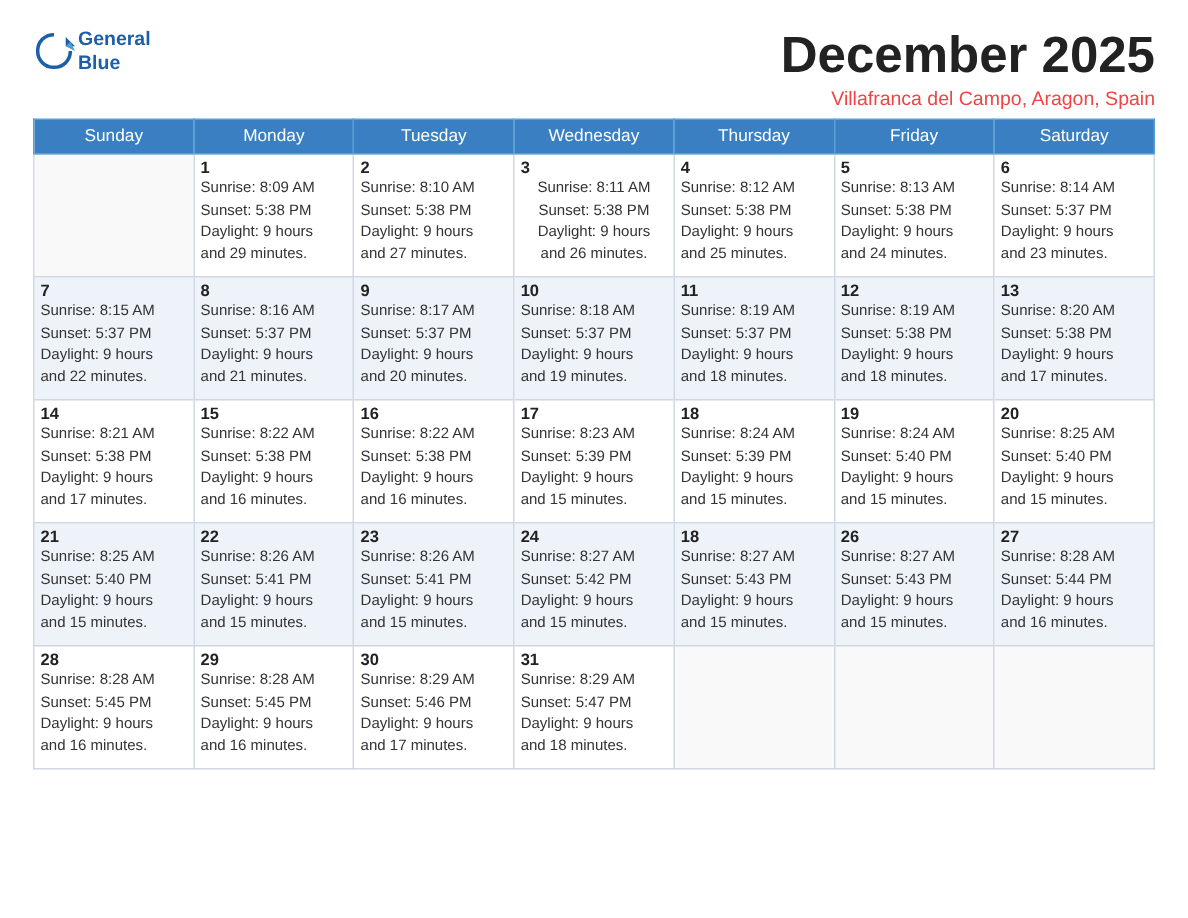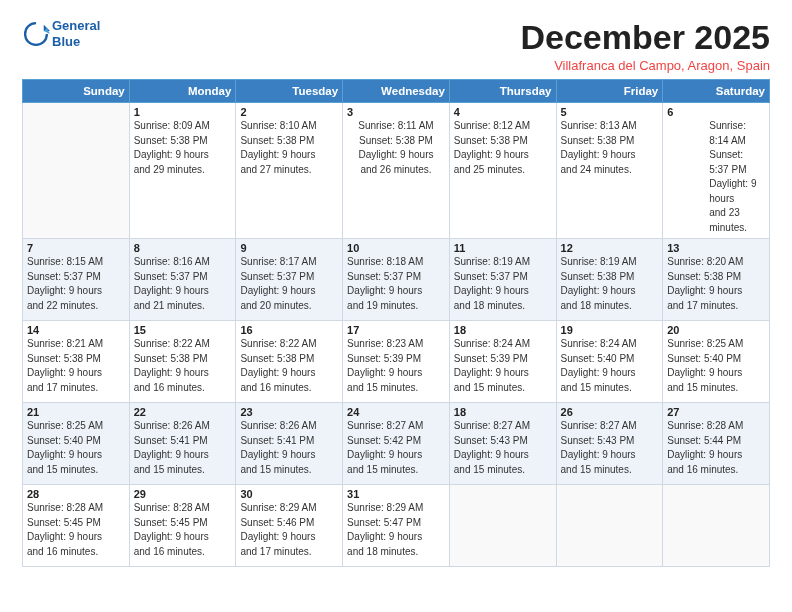--- a/index.html
+++ b/index.html
@@ -53,23 +53,23 @@
     }
     .calendar {
       width: 100%;
       border-collapse: collapse;
       margin-top: 6px;
     }
     .calendar th {
       background: #3a7fc1;
       color: #fff;
       font-size: 11.5px;
-      font-weight: bold;
+      font-weight: normal;
       padding: 5px 4px;
-      text-align: right;
+      text-align: center;
       border: 1px solid #5a9fd4;
     }
     .calendar td {
       vertical-align: top;
       border: 1px solid #d0d8e4;
       padding: 3px 4px;
       width: calc(100% / 7);
       min-height: 80px;
       height: 82px;
       background: #fff;
@@ -166,21 +166,21 @@
           </td>
           <td>
             <span class="day-num">5</span>
             <div class="day-info" style="white-space: pre-line;">Sunrise: 8:13 AM
 Sunset: 5:38 PM
 Daylight: 9 hours
 and 24 minutes.</div>
           </td>
           <td>
             <span class="day-num">6</span>
-            <div class="day-info" style="white-space: pre-line; margin-left: 42px;">Sunrise: 8:14 AM
+            <div class="day-info" style="white-space: pre-line;">Sunrise: 8:14 AM
 Sunset: 5:37 PM
 Daylight: 9 hours
 and 23 minutes.</div>
           </td>
         </tr>
         <tr>
           <td>
             <span class="day-num">7</span>
             <div class="day-info" style="white-space: pre-line;">Sunrise: 8:15 AM
 Sunset: 5:37 PM

